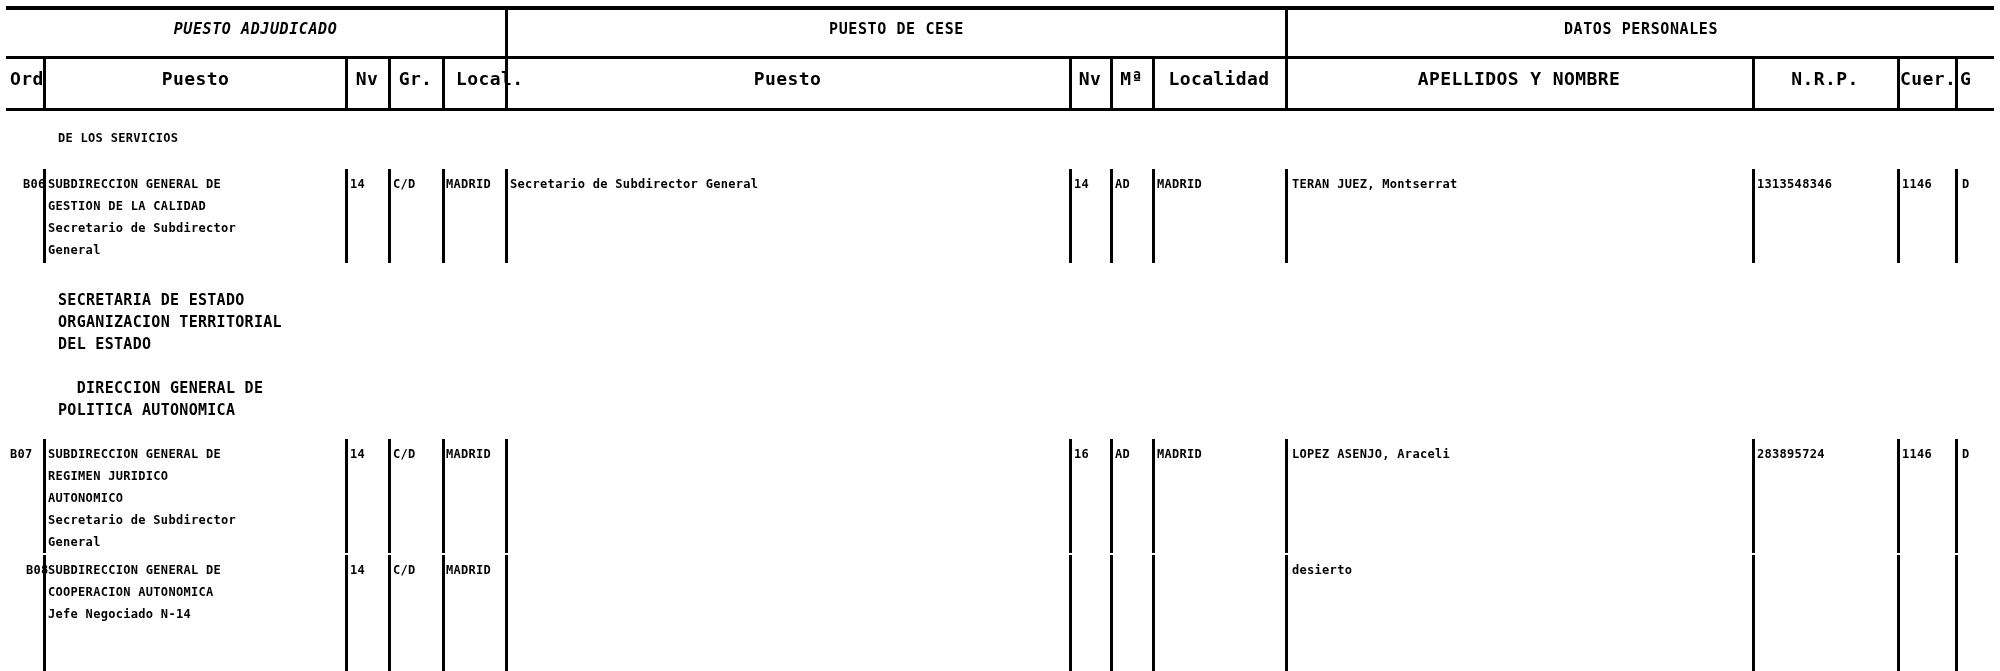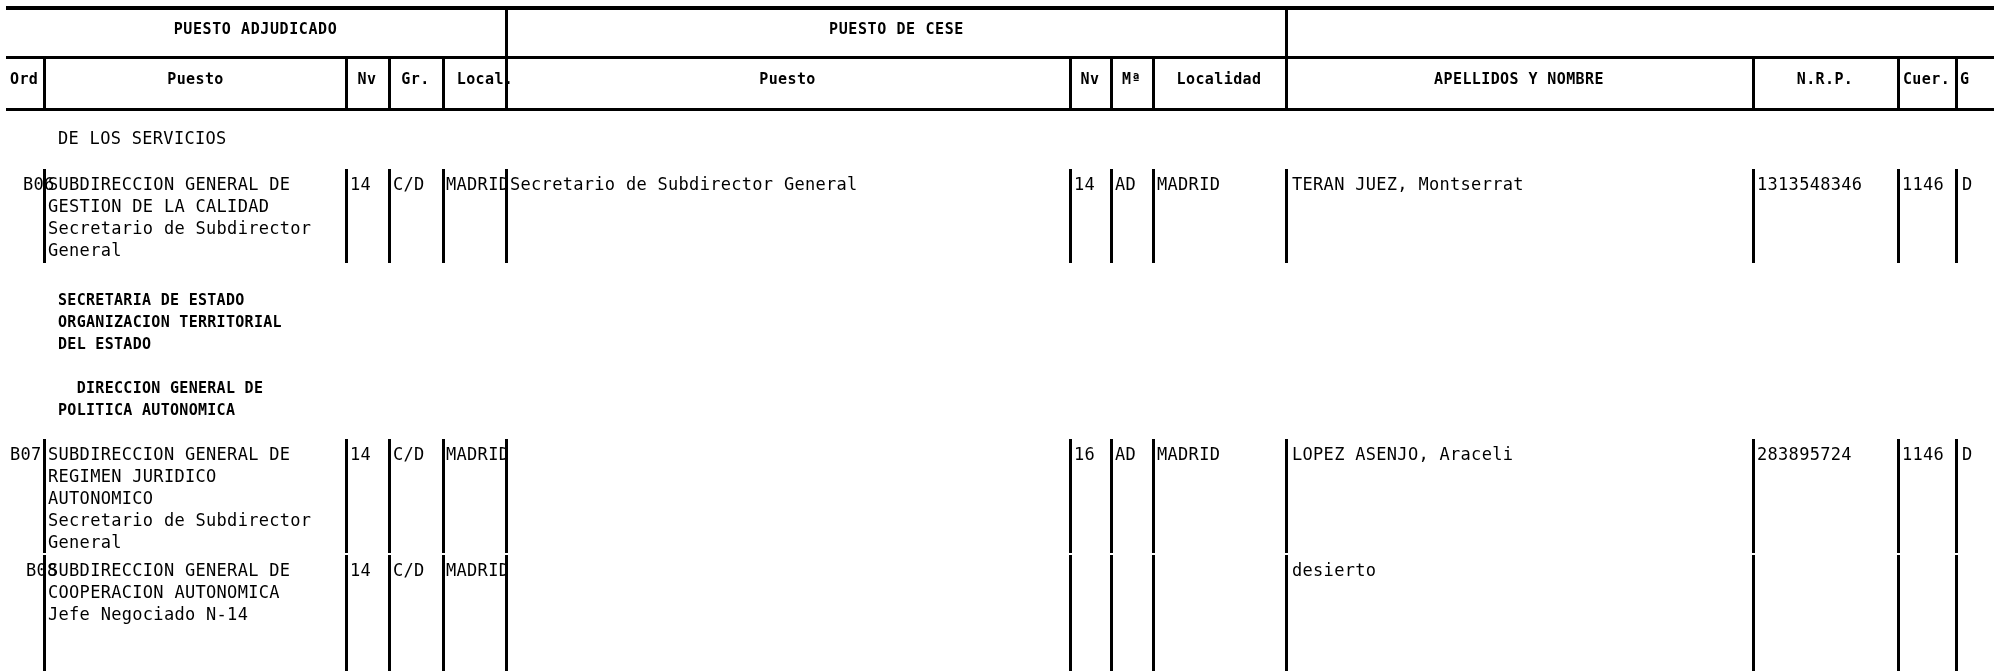--- a/index.html
+++ b/index.html
@@ -48,40 +48,40 @@
     font-weight: bold;
     letter-spacing: 0.6px;
     white-space: nowrap;
   }
   
   .col-hdr {
     position: absolute;
     top: 68px;
     height: 22px;
     line-height: 22px;
-    font-size: 15px;
+    font-size: 18px;
     font-weight: bold;
     letter-spacing: 0.4px;
     white-space: nowrap;
   }
   .col-hdr.center { text-align: center; }
   .col-hdr.left   { text-align: left; }
 
   
   .body-area {
     position: absolute;
     top: 111px;
     left: 0;
     width: 2000px;
     height: 560px;
   }
   .cell {
     position: absolute;
-    font-size: 17px;
-    font-weight: normal;
+    font-size: 12px;
+    font-weight: bold;
     line-height: 22px;
     white-space: pre;
     letter-spacing: 0.3px;
   }
   .tick {
     position: absolute;
     width: 3px;
     background: #000000;
   }
   .section-title {
@@ -98,22 +98,23 @@
 
 <div class="page">
 
   <div class="rule rule-top"></div>
   <div class="rule rule-mid"></div>
   <div class="rule rule-bottom"></div>
 
   <div class="vline" style="left:505px; top:9px; height:48px;"></div>
   <div class="vline" style="left:1285px; top:9px; height:48px;"></div>
 
-  <div class="group-hdr" style="left:6px; width:499px;">PUESTO ADJUDICADO</div>
+  <div class="group-hdr" style="left:6px; width:499px;font-style:italic;">PUESTO ADJUDICADO</div>
   <div class="group-hdr" style="left:508px; width:777px;">PUESTO DE CESE</div>
+  <div class="group-hdr" style="left:1288px; width:706px;">DATOS PERSONALES</div>
 
   <div class="vline" style="left:43px;   top:59px; height:49px;"></div>
   <div class="vline" style="left:345px;  top:59px; height:49px;"></div>
   <div class="vline" style="left:388px;  top:59px; height:49px;"></div>
   <div class="vline" style="left:442px;  top:59px; height:49px;"></div>
   <div class="vline" style="left:505px;  top:59px; height:49px;"></div>
   <div class="vline" style="left:1069px; top:59px; height:49px;"></div>
   <div class="vline" style="left:1110px; top:59px; height:49px;"></div>
   <div class="vline" style="left:1152px; top:59px; height:49px;"></div>
   <div class="vline" style="left:1285px; top:59px; height:49px;"></div>

